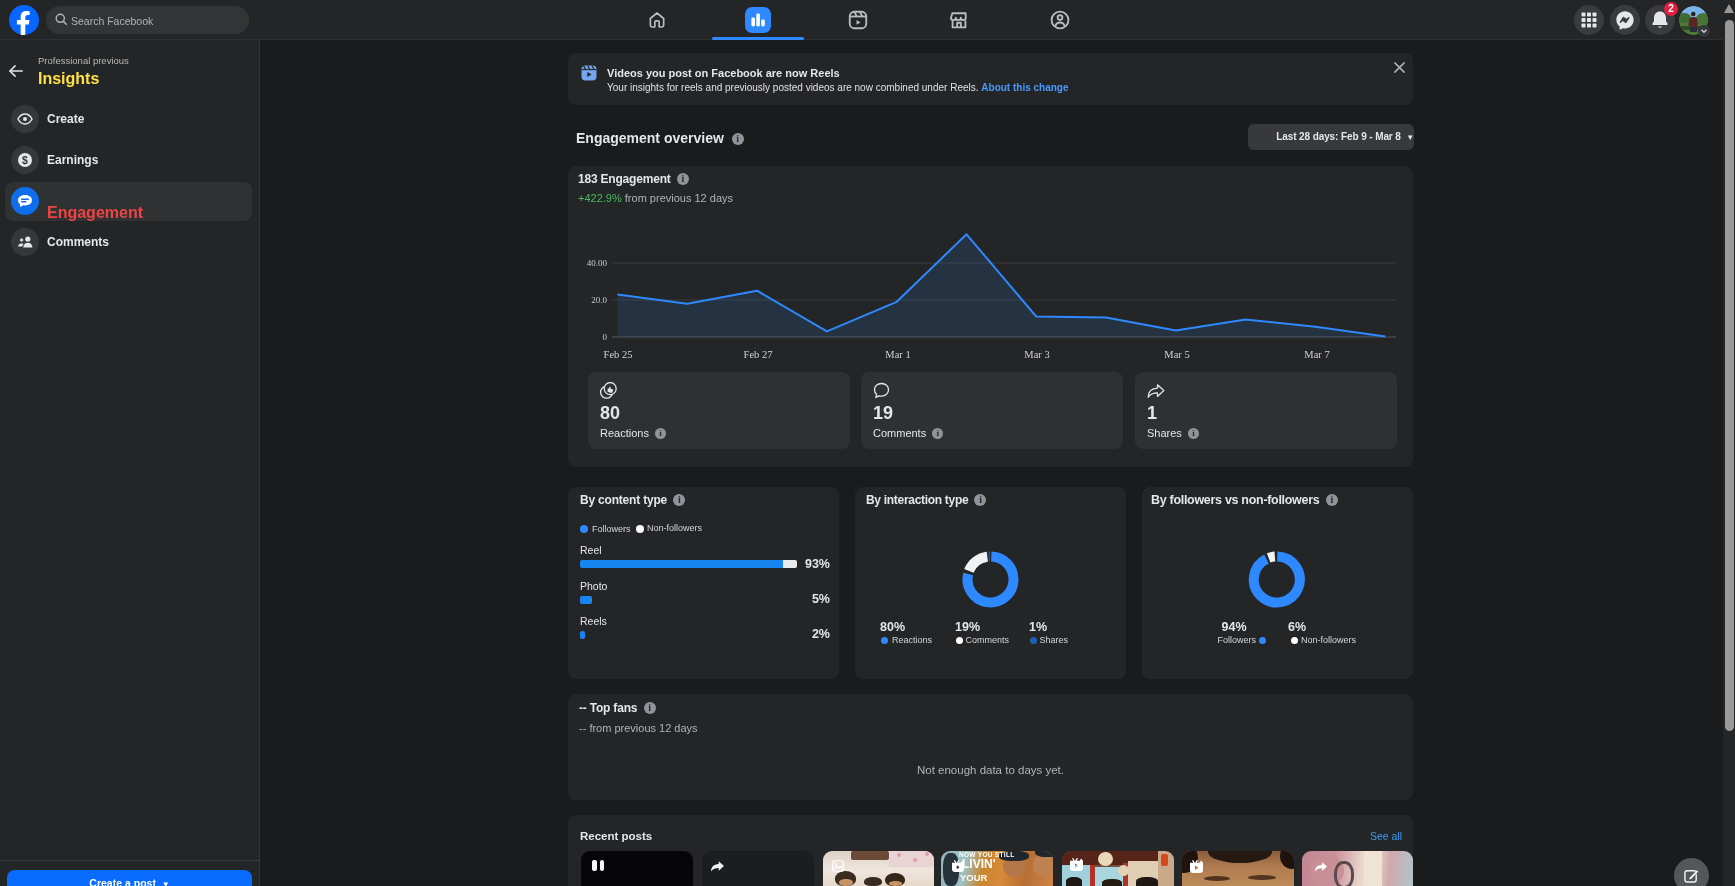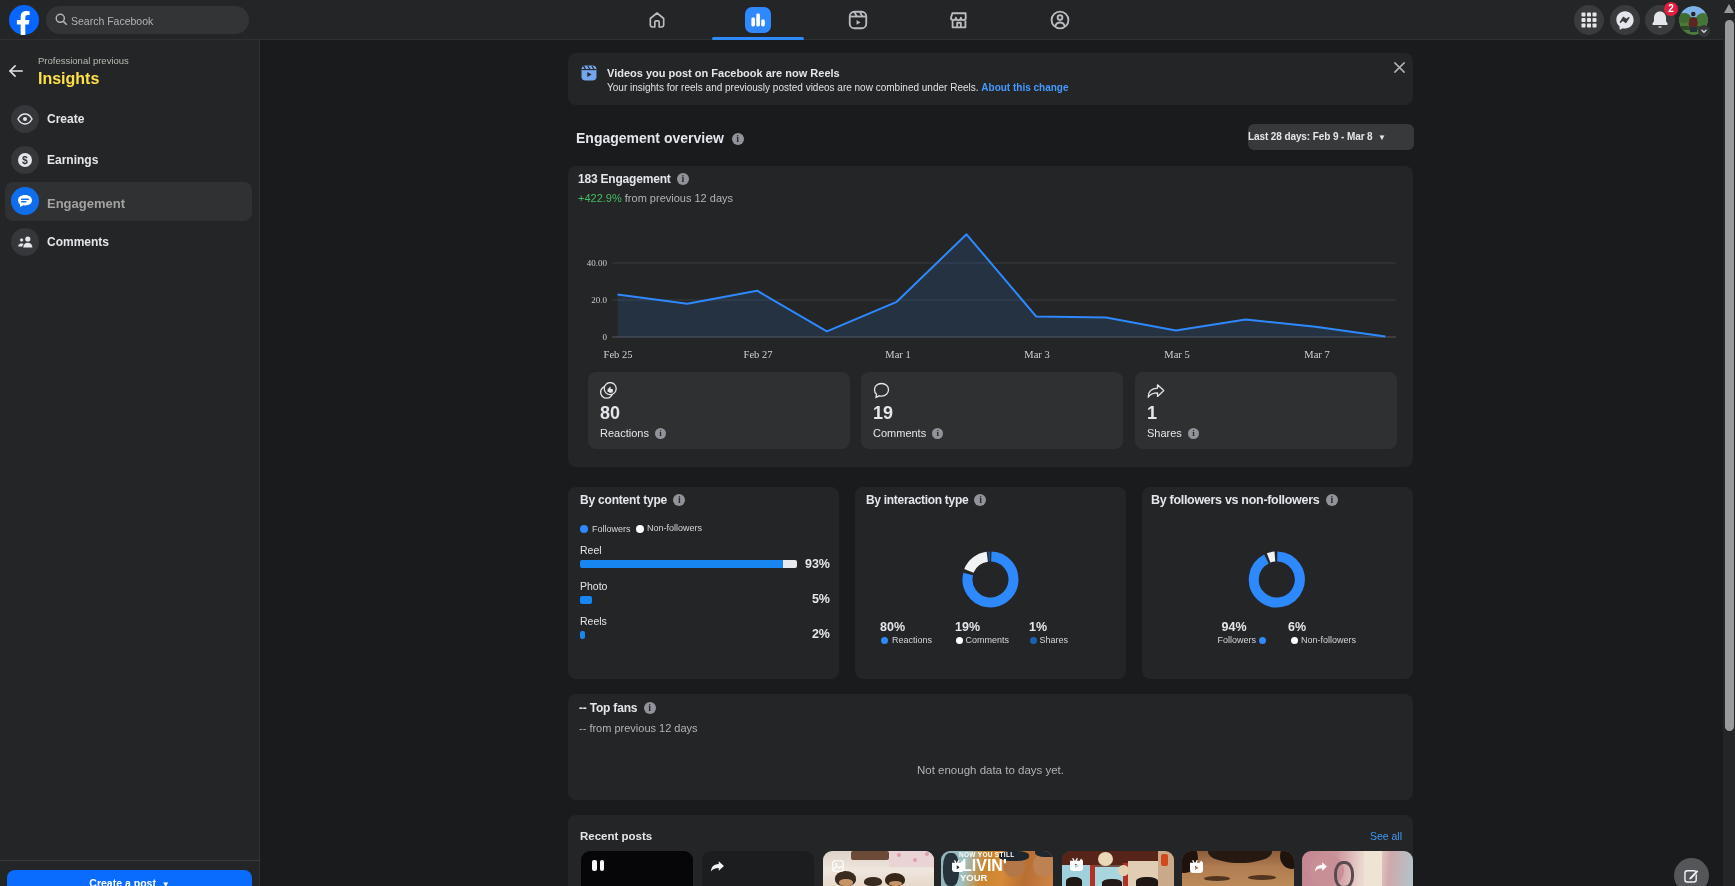--- a/index.html
+++ b/index.html
@@ -131,21 +131,21 @@
   <text x="8" y="11.6" text-anchor="middle" font-size="10.5" font-weight="bold" fill="#36373a" font-family="Liberation Sans">$</text>
 </svg>
 <div class="abs" style="left:47px;top:153px;font-size:12px;font-weight:bold;color:#e4e6eb">Earnings</div>
 
 <div class="abs" style="left:11px;top:187px;width:28px;height:28px;border-radius:50%;background:#0f6eec"></div>
 <svg class="abs" style="left:17px;top:194px" width="16" height="14" viewBox="0 0 16 14">
   <path d="M1 6.2C1 3.3 3.6 1 8 1s7 2.3 7 5.2-2.6 5.2-7 5.2c-.6 0-1.2 0-1.7-.1L3 13v-2.7C1.7 9.4 1 7.9 1 6.2z" fill="#fff"></path>
   <rect x="4" y="4.4" width="8" height="1.5" rx="0.7" fill="#0f6eec"></rect>
   <rect x="4" y="7" width="5.5" height="1.5" rx="0.7" fill="#0f6eec"></rect>
 </svg>
-<div class="abs" style="left:47px;top:196px;font-size:13px;font-weight:bold;color:#a3a3a3">Engagement</div>
+<div class="abs" style="left:47px;top:204px;font-size:16px;font-weight:bold;color:#ef4444">Engagement</div>
 
 <div class="abs" style="left:11px;top:228px;width:28px;height:28px;border-radius:50%;background:#36373a"></div>
 <svg class="abs" style="left:17px;top:234px" width="16" height="16" viewBox="0 0 16 16" fill="#e4e6eb">
   <circle cx="10.8" cy="5" r="2.6"></circle>
   <path d="M6.2 13.5c0-2.9 2-4.7 4.6-4.7s4.6 1.8 4.6 4.7z"></path>
   <circle cx="4.6" cy="6" r="2" stroke="#36373a" stroke-width="0.8"></circle>
   <path d="M.8 12.9c0-2.3 1.6-3.8 3.8-3.8 1 0 1.9.3 2.5.9-1 .9-1.6 2-1.6 2.9z" stroke="#36373a" stroke-width="0.8"></path>
 </svg>
 <div class="abs" style="left:47px;top:235px;font-size:12px;font-weight:bold;color:#e4e6eb">Comments</div>
 
@@ -173,21 +173,21 @@
   <path d="M0.5 4.6h15" stroke="#242526" stroke-width="1.1"></path>
   <path d="M6.3 7.1 10.6 9.6 6.3 12.1z" fill="#242526"></path>
 </svg>
 <div class="abs" style="left:607px;top:66.5px;font-size:11px;font-weight:bold;color:#e4e6eb">Videos you post on Facebook are now Reels</div>
 <div class="abs" style="left:607px;top:82px;font-size:10px;color:#dfe1e6">Your insights for reels and previously posted videos are now combined under Reels. <span style="color:#4599ff;font-weight:bold">About this change</span></div>
 <svg class="abs" style="left:1393px;top:61px" width="13" height="13" viewBox="0 0 14 14" stroke="#b0b3b8" stroke-width="1.6" stroke-linecap="round">
   <path d="M2 2 12 12M12 2 2 12"></path>
 </svg>
 
 <div class="abs" style="left:576px;top:130px;font-size:14px;font-weight:bold;color:#e4e6eb;white-space:nowrap">Engagement overview&nbsp; <span class="info i12">i</span></div>
-<div class="abs" style="left:1248px;top:124px;width:166px;height:26px;background:#38393a;border-radius:6px;color:#e4e6eb;font-size:10px;font-weight:bold;text-align:left;line-height:26px;letter-spacing:-0.1px;white-space:nowrap">Last 28 days: Feb 9 - Mar 8 &nbsp;<span style="font-size:8px">▼</span></div>
+<div class="abs" style="left:1248px;top:124px;width:166px;height:26px;background:#38393a;border-radius:6px;color:#e4e6eb;font-size:10px;font-weight:bold;text-align:right;line-height:26px;letter-spacing:-0.1px;white-space:nowrap">Last 28 days: Feb 9 - Mar 8 &nbsp;<span style="font-size:8px">▼</span></div>
 
 <div class="card" style="left:568px;top:166px;width:845px;height:301px"></div>
 <div class="ct" style="left:578px;top:172px">183 Engagement&nbsp; <span class="info i12">i</span></div>
 <div class="abs" style="left:578px;top:192px;font-size:11px;color:#b0b3b8"><span style="color:#45bd62">+422.9%</span> from previous 12 days</div>
 
 <svg class="abs" style="left:568px;top:225px" width="845" height="140" viewBox="0 0 845 140">
   <line x1="44" y1="38" x2="828" y2="38" stroke="#3a3c3e" stroke-width="1"></line>
   <line x1="44" y1="75" x2="828" y2="75" stroke="#3a3c3e" stroke-width="1"></line>
   <line x1="44" y1="112" x2="828" y2="112" stroke="#55575a" stroke-width="1"></line>
   <text x="39" y="41" text-anchor="end" font-size="9" fill="#c9cbd0" font-family="Liberation Serif">40.00</text>
@@ -314,21 +314,21 @@
   <path d="M2 12.5 6.5 8l3 3 2.5-2.5 2 2"></path>
 </svg>
 
 <div class="abs" style="left:941px;top:851px;width:112px;height:35px;border-radius:9px 9px 0 0;background:linear-gradient(100deg,#8fb4ba 0%,#9fc2c4 22%,#c9852e 38%,#d78a38 55%,#b86f33 75%,#cf8347 100%);overflow:hidden">
   <div class="abs" style="left:2px;top:2px;width:16px;height:33px;border-radius:40%;background:#27333b"></div>
   <div class="abs" style="left:62px;top:4px;width:22px;height:22px;border-radius:50%;background:#b3774a"></div>
   <div class="abs" style="left:58px;top:0px;width:30px;height:10px;border-radius:40%;background:#20262e"></div>
   <div class="abs" style="left:92px;top:2px;width:22px;height:24px;border-radius:50%;background:#bd8152"></div>
   <div class="abs" style="left:94px;top:-4px;width:24px;height:10px;border-radius:40%;background:#20262e"></div>
   <div class="abs" style="left:18px;top:0px;font-size:6.5px;font-weight:bold;color:#fdfdfd;letter-spacing:.3px">NOW YOU STILL</div>
-  <div class="abs" style="left:21px;top:6px;font-size:16px;font-weight:bold;color:#fff">LIVIN'</div>
+  <div class="abs" style="left:21px;top:6px;font-size:12px;font-weight:bold;color:#fff">LIVIN'</div>
   <div class="abs" style="left:19px;top:21px;font-size:9.5px;font-weight:bold;color:#fbfbfb">YOUR</div>
 </div>
 <svg class="abs" style="left:952px;top:860px" width="12" height="12" viewBox="0 0 16 16" fill="#fff">
   <path d="M4 0 2.5 0.6 4.1 3.5 0 3.5 0 12a4 4 0 0 0 4 4h8a4 4 0 0 0 4-4V3.5L13.6 0.6 11.9 3.5 8.3 3.5 9.9 0.6 8.3 0 6.4 3.5 5.9 3.5z M6.3 7 10.6 9.6 6.3 12.2z" fill-rule="evenodd"></path>
 </svg>
 
 <div class="abs" style="left:1062px;top:851px;width:112px;height:35px;border-radius:9px 9px 0 0;background:#6e5143;overflow:hidden">
   <div class="abs" style="left:0;top:0;width:112px;height:14px;background:#57241a"></div>
   <div class="abs" style="left:0;top:14px;width:30px;height:21px;background:#9fd0dc"></div>
   <div class="abs" style="left:28px;top:14px;width:5px;height:21px;background:#b03226"></div>

